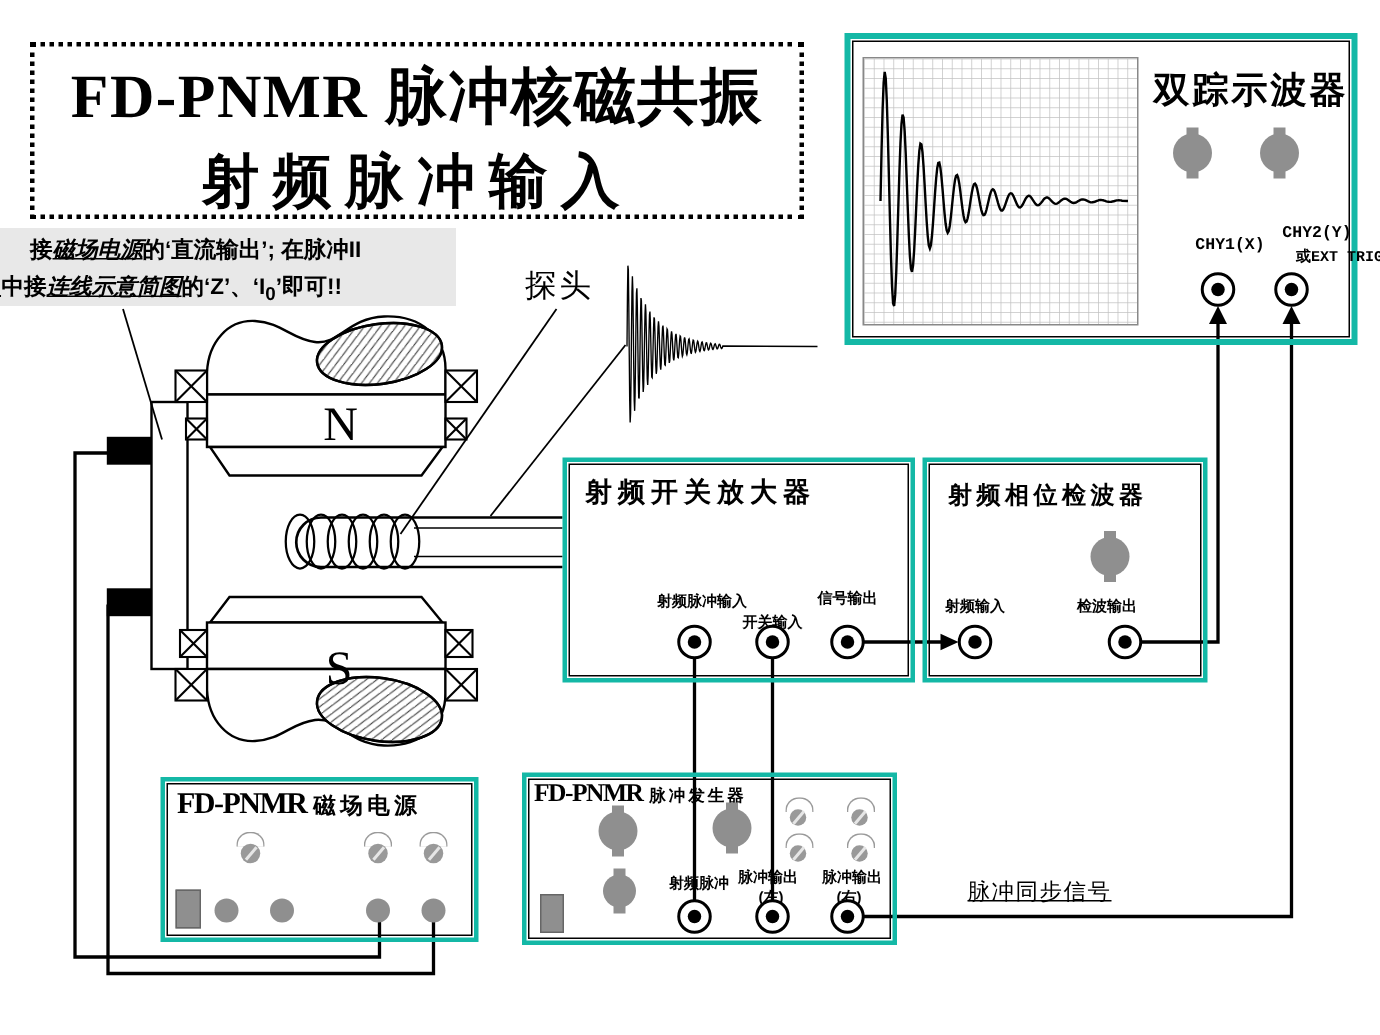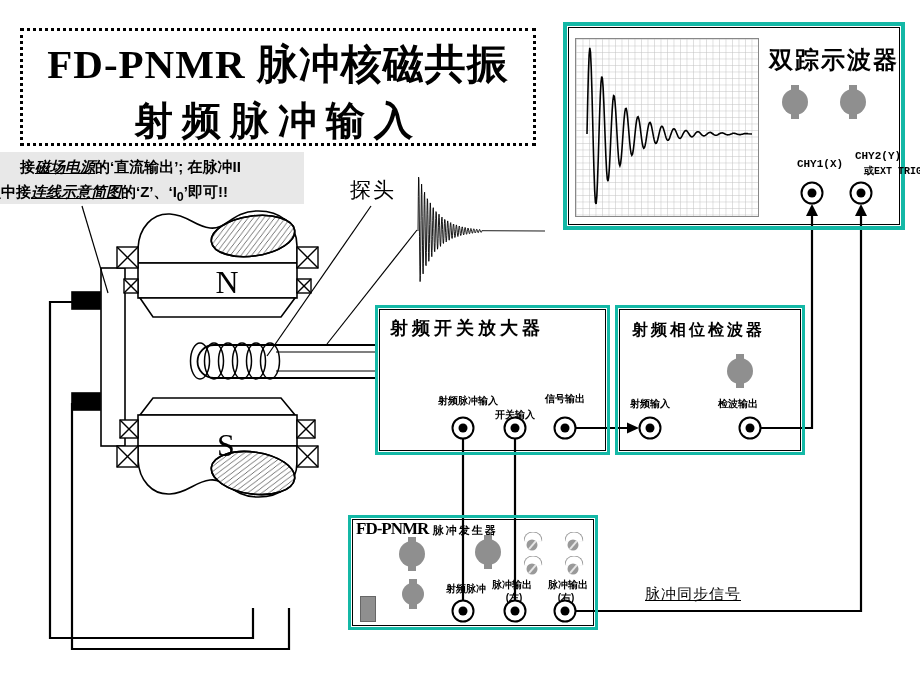--- a/index.html
+++ b/index.html
@@ -206,20 +206,34 @@
 
   <div class="box" style="left:615px;top:305px;width:190px;height:150px;">
     <div style="position:absolute;left:14px;top:12px;font-size:16px;font-weight:bold;letter-spacing:3px;">射频相位检波器</div>
     <div class="knob" style="left:122px;top:63px;"></div>
     <div class="lbl" style="left:32px;top:89px;">射频输入</div>
     <div class="lbl" style="left:120px;top:89px;">检波输出</div>
     <div class="conn" style="left:32px;top:120px;"></div>
     <div class="conn" style="left:132px;top:120px;"></div>
   </div>
 
+  <div class="box" style="left:107px;top:518px;width:212px;height:110px;">
+    <div style="position:absolute;left:8px;top:4px;white-space:nowrap;">
+      <span class="brand" style="font-size:20px;">FD-PNMR</span>
+      <span style="font-size:15px;font-weight:bold;letter-spacing:3px;">磁场电源</span>
+    </div>
+    <div class="sknob" style="left:57px;top:48px;"></div>
+    <div class="sknob" style="left:142px;top:48px;"></div>
+    <div class="sknob" style="left:179px;top:48px;"></div>
+    <div class="grayrect" style="left:7px;top:72px;width:17px;height:26px;"></div>
+    <div class="pcirc" style="left:41px;top:86px;"></div>
+    <div class="pcirc" style="left:78px;top:86px;"></div>
+    <div class="pcirc" style="left:142px;top:86px;"></div>
+    <div class="pcirc" style="left:179px;top:86px;"></div>
+  </div>
 
   <div class="box" style="left:348px;top:515px;width:250px;height:115px;">
     <div style="position:absolute;left:5px;top:1px;white-space:nowrap;">
       <span class="brand" style="font-size:17px;">FD-PNMR</span>
       <span style="font-size:11px;font-weight:bold;letter-spacing:2px;">脉冲发生器</span>
     </div>
     <div class="knob" style="left:61px;top:36px;"></div>
     <div class="knob" style="left:137px;top:34px;"></div>
     <div class="knob small" style="left:62px;top:76px;"></div>
     <div class="sknob tiny" style="left:181px;top:27px;"></div>

